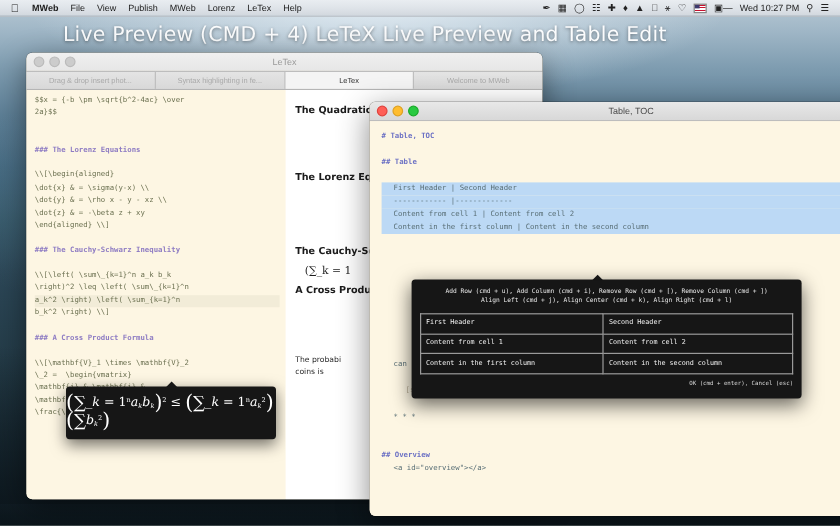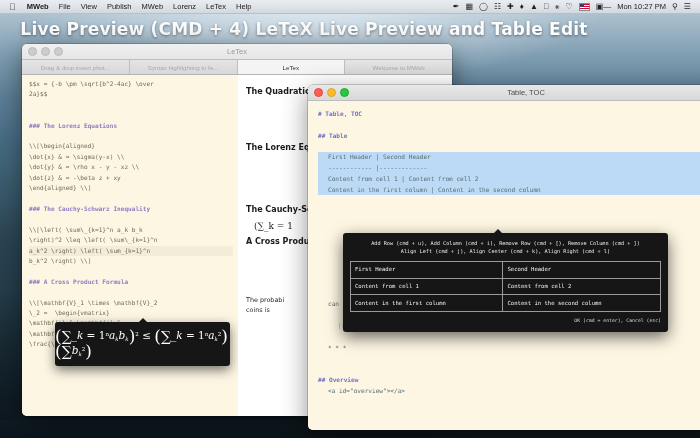--- a/index.html
+++ b/index.html
@@ -48,21 +48,21 @@
   .flag{
     width:9px;height:6px;display:inline-block;
     background:linear-gradient(180deg,#c8102e 0 16%,#fff 16% 33%,#c8102e 33% 50%,#fff 50% 66%,#c8102e 66% 83%,#fff 83% 100%);
     border:.5px solid #888;position:relative;
   }
   .flag:after{content:"";position:absolute;left:0;top:0;width:4px;height:3.4px;background:#3c3b6e;}
 
   
   #desk-title{
     position:absolute;left:0;top:19px;width:608px;text-align:center;
-    font-size:17px;color:#fbfcfd;font-weight:700;
+    font-size:17px;color:#fbfcfd;font-weight:400;
     text-shadow:0 1px 3px rgba(0,0,0,.45);
     letter-spacing:.2px;
     font-family:"DejaVu Sans",sans-serif;
   }
 
   
   .win{position:absolute;border-radius:5px;overflow:hidden;
        box-shadow:0 7px 26px rgba(0,0,0,.45),0 0 0 .5px rgba(0,0,0,.35);}
   .titlebar{height:15px;display:flex;align-items:center;position:relative;
     background:linear-gradient(180deg,#e8e8e8 0%,#d8d8d8 100%);
@@ -184,21 +184,21 @@
     <span class="mb-icon">◯</span>
     <span class="mb-icon">☷</span>
     <span class="mb-icon">✚</span>
     <span class="mb-icon">♦</span>
     <span class="mb-icon">▲</span>
     <span class="mb-icon">⎕</span>
     <span class="mb-icon">⚹</span>
     <span class="mb-icon">♡</span>
     <span class="flag"></span>
     <span class="mb-icon">▣—</span>
-    <span id="mb-clock">Mon 10:27 PM</span>
+    <span id="mb-clock">Wed 10:27 PM</span>
     <span class="mb-icon">⚲</span>
     <span class="mb-icon">☰</span>
   </span>
 </div>
 
 <div id="desk-title">Live Preview (CMD + 4) LeTeX Live Preview and Table Edit</div>
 
 <div class="win" id="mweb-win">
   <div class="titlebar inactive">
     <span class="lights">

